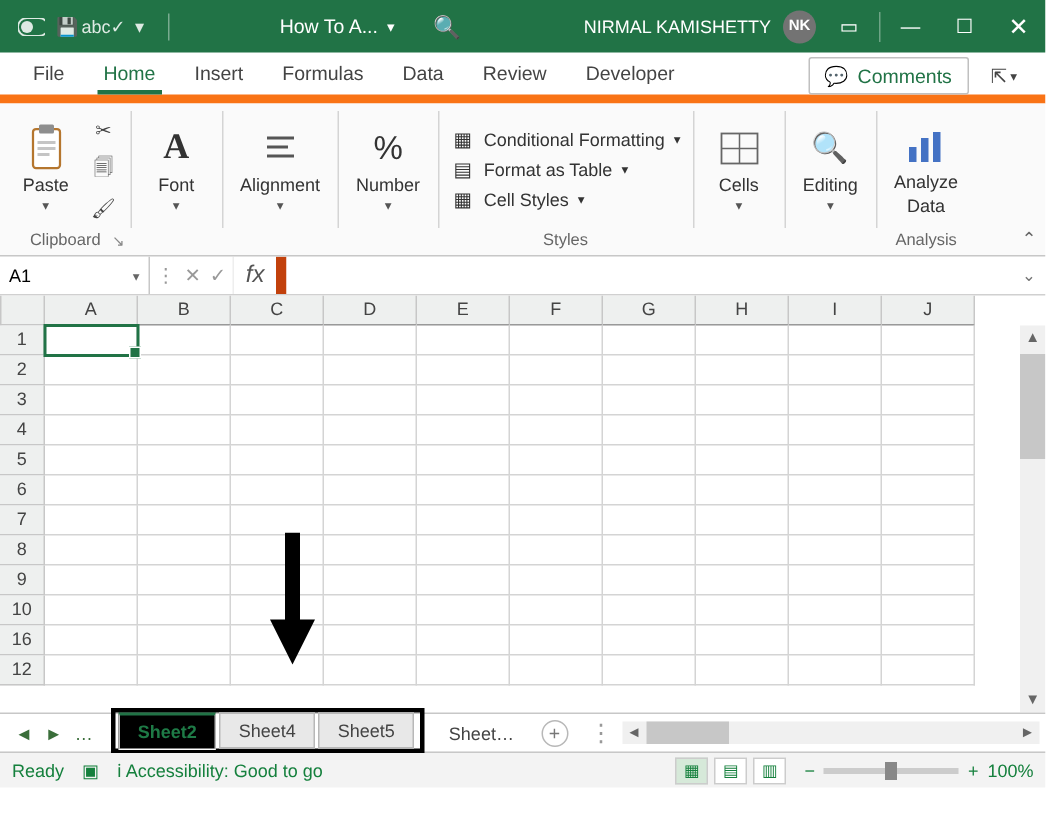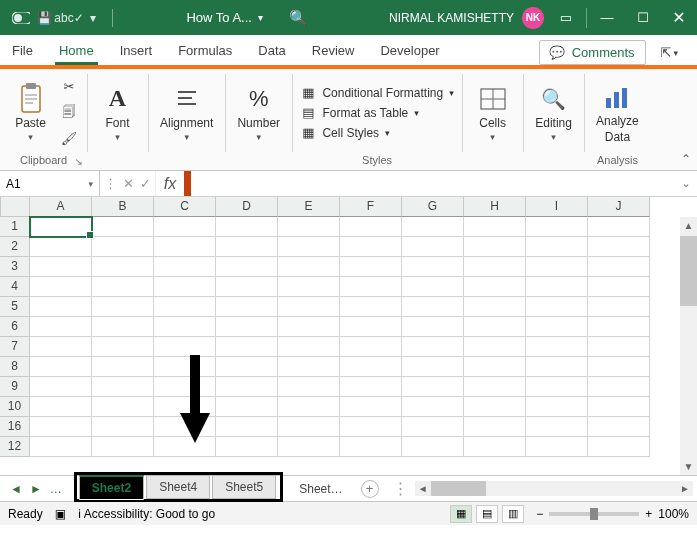--- a/index.html
+++ b/index.html
@@ -7,28 +7,28 @@
 
 
 .titlebar { background: #217346; height: 35px; display: flex; align-items: center; color: #fff; font-size: 12px; }
 .titlebar .left-qat { display: flex; align-items: center; gap: 6px; padding-left: 12px; }
 .qat-icon { width: 18px; height: 18px; display: flex; align-items: center; justify-content: center; font-size: 12px; color: #fff; opacity: .85; }
 .qat-divider { width: 1px; height: 18px; background: rgba(255,255,255,.4); margin: 0 4px; }
 .titlebar .center { flex: 1; display: flex; align-items: center; justify-content: center; gap: 6px; }
 .doc-title { font-size: 13px; }
 .titlebar .search { margin-left: 20px; margin-right: 12px; font-size: 15px; }
 .titlebar .user { display: flex; align-items: center; gap: 8px; margin-right: 4px; }
-.avatar { width: 22px; height: 22px; border-radius: 50%; background: #ec4899; display: flex; align-items: center; justify-content: center; font-size: 10px; font-weight: bold; }
+.avatar { width: 22px; height: 22px; border-radius: 50%; background: #737373; display: flex; align-items: center; justify-content: center; font-size: 10px; font-weight: bold; }
 .winbtns { display: flex; align-items: center; }
 .winbtn { width: 36px; height: 28px; display: flex; align-items: center; justify-content: center; font-size: 13px; font-family: Arial, sans-serif; }
 .winbtn.close { font-size: 16px; }
 .winsep { width: 1px; height: 20px; background: rgba(255,255,255,.35); margin: 0 2px; }
 
 
-.menutabs { height: 34px; display: flex; align-items: flex-end; border-bottom: 4px solid #f97316; gap: 2px; }
+.menutabs { height: 34px; display: flex; align-items: flex-end; border-bottom: 6px solid #f97316; padding-left: 10px; gap: 2px; }
 .menutab { padding: 6px 12px 7px; font-size: 13px; color: #444; cursor: pointer; }
 .menutab.active { color: #217346; position: relative; }
 .menutab.active::after { content: ""; position: absolute; left: 8px; right: 8px; bottom: 0; height: 3px; background: #217346; }
 .menutabs .spacer { flex: 1; }
 .comments-btn { display: flex; align-items: center; gap: 6px; font-size: 13px; color: #217346; border: 1px solid #c0c0c0; padding: 4px 10px; border-radius: 2px; margin-right: 6px; }
 .menu-extra { display: flex; align-items: center; gap: 2px; margin-right: 12px; }
 .menu-extra-btn { display: flex; align-items: center; font-size: 13px; color: #444; padding: 4px 6px; border: 1px solid transparent; }
 
 
 .ribbon { height: 102px; display: flex; background: #fafafa; border-bottom: 1px solid #c7c7c7; position: relative; }
@@ -85,21 +85,21 @@
 .sheet-tab.active { background: #000000; color: #1e7a46; font-weight: 600; border-bottom-color: #fff; border-top: 2px solid #217346;}
 .trailing-tab { padding: 4px 10px; font-size: 12px; color: #444; margin-left: 6px; }
 .new-sheet { width: 18px; height: 18px; border: 1px solid #b8b8b8; border-radius: 50%; text-align: center; line-height: 16px; font-size: 13px; margin-left: 8px; color: #777; }
 .hscroll-area { flex: 1; display: flex; align-items: center; margin-left: 14px; margin-right: 4px; }
 .hscroll { flex:1; height: 15px; background:#f0f0f0; display:flex; align-items:center; }
 .hscroll .hbtn { width:16px; text-align:center; font-size:10px; color:#666; }
 .hscroll .htrack { flex:1; height:15px; position:relative; }
 .hscroll .hthumb { position:absolute; left:0; width:55px; height:15px; background:#c7c7c7; }
 
 
-.statusbar { height: 24px; background: #f3f3f3; border-top: 1px solid #c7c7c7; display: flex; align-items: center; font-size: 12px; color: #000000; padding: 0 8px; gap: 12px; }
+.statusbar { height: 24px; background: #f3f3f3; border-top: 1px solid #c7c7c7; display: flex; align-items: center; font-size: 12px; color: #15803d; padding: 0 8px; gap: 12px; }
 .statusbar .spacer { flex:1; }
 .view-btns { display:flex; gap:4px; }
 .view-btns .vb { width:22px; height:18px; border:1px solid #ccc; display:flex; align-items:center; justify-content:center; font-size:11px; background:#fff; }
 .view-btns .vb.active { background:#d6e9d9; }
 .zoom { display:flex; align-items:center; gap:6px; }
 .zslider { width: 90px; height:4px; background:#ccc; position:relative; }
 .zslider .tick { position:absolute; left:50%; top:-3px; width:1px; height:10px; background:#999; }
 .zslider .knob { position:absolute; left:50%; top:-4px; width:8px; height:12px; background:#888; transform:translateX(-50%); }
 .clipboard-svg { width: 28px; height: 34px; }
 .chart-icon { width:30px; height:30px; }

